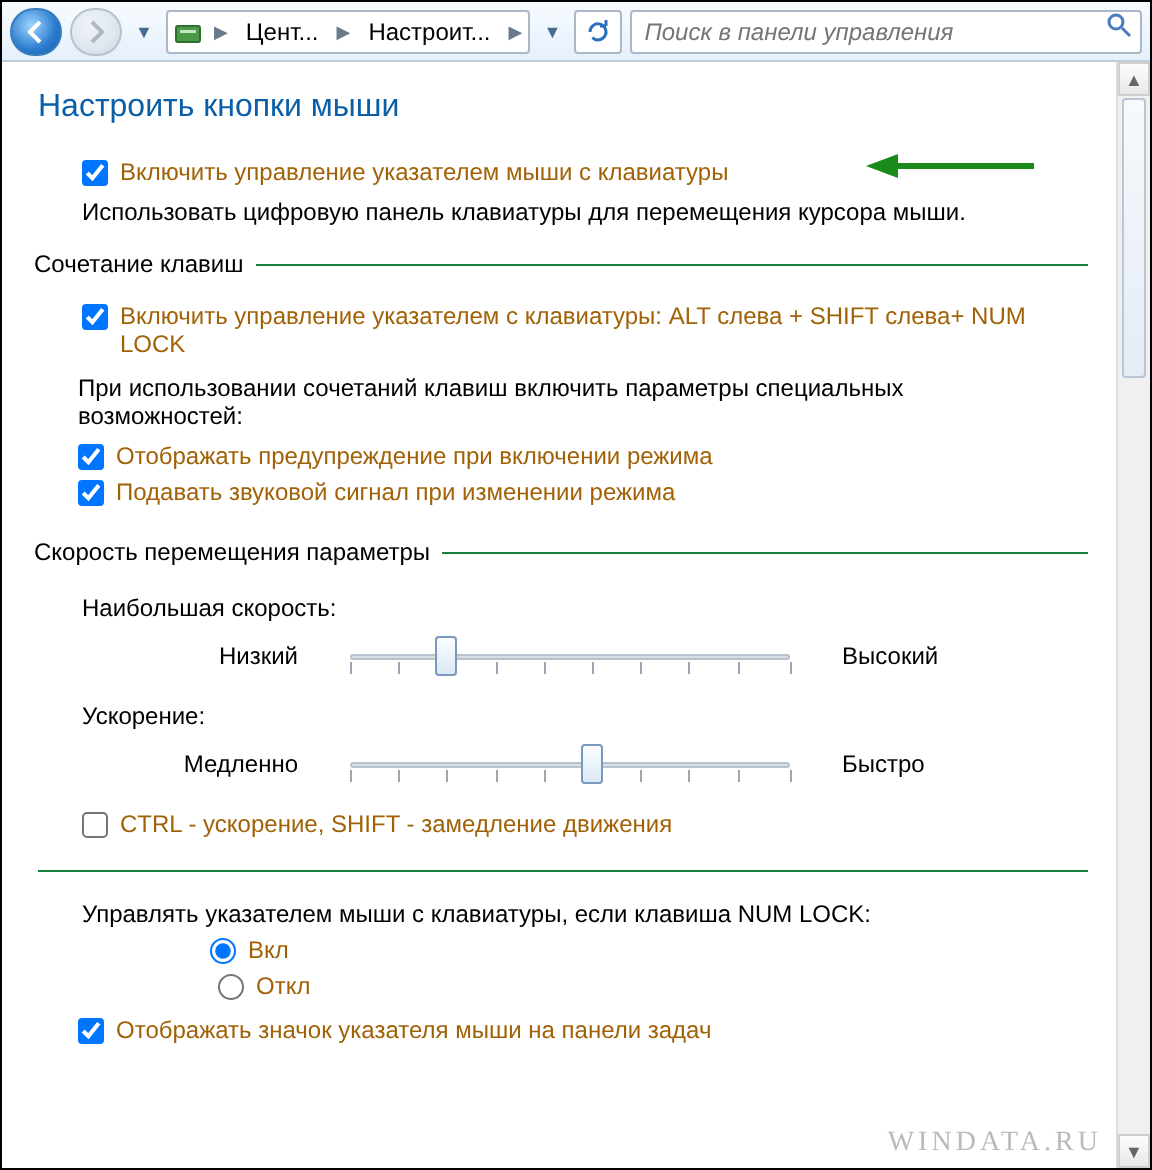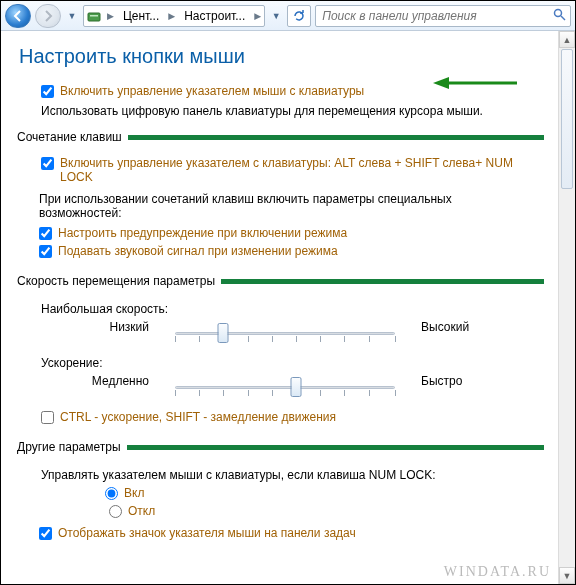--- a/index.html
+++ b/index.html
@@ -64,21 +64,21 @@
   .refresh-box {
     width: 24px; height: 22px; border:1px solid #a8b8c8; background:#fff;
     display:inline-flex; align-items:center; justify-content:center; color:#2a6fc0;
     border-radius:2px;
   }
   .search-box {
     flex: 1 1 auto;
     height: 22px;
     border: 1px solid #a8b8c8;
     background: #fff;
-    display: flex; align-items: center;
+    display: flex; 
     border-radius:2px;
     padding: 0 4px;
     position: relative;
   }
   .search-box input {
     border: none; outline: none; flex:1; font-style: italic; color:#7a8590;
     font-family: inherit; font-size: 12px; background: transparent;
   }
   .search-icon { color:#4a7ac0; font-size:13px; padding-left:4px; }
 
@@ -106,52 +106,52 @@
     display:flex; align-items:center; justify-content:center;
     font-size:9px; color:#666;
   }
   .scroll-thumb {
     position:absolute; left:2px; right:2px; top:18px; height:140px;
     background: linear-gradient(#f7f9fc,#e4ecf5);
     border:1px solid #b8c6d6; border-radius:2px;
   }
 
   h1.page-title {
-    font-size: 20px;
+    font-size: 16px;
     font-weight: normal;
     color: #0a5fa8;
     margin: 6px 0 16px 0;
   }
   .row {
     display:flex; align-items:flex-start; gap:6px; margin: 4px 0;
   }
   .row input[type=checkbox], .row input[type=radio] {
     margin: 1px 0 0 0;
   }
   .label { color:#a16207; }
   .desc { color:#000; margin: 6px 0 10px 22px; }
   fieldset.sect {
     border: none;
-    border-top: 5px solid #15803d;
+    border-top: 1px solid #15803d;
     margin: 12px 0 6px 0;
     padding: 8px 0 0 0;
   }
   fieldset.sect > legend {
     padding: 0 6px 0 0;
     color:#000;
     background:#fff;
     margin-left: -2px;
   }
   .indent-1 { margin-left: 22px; }
   .indent-2 { margin-left: 20px; }
   .subhead { margin: 6px 0 4px 22px; }
 
   
   .slider-row {
-    display:flex; gap:26px;
+    display:flex; align-items:center; gap:26px;
     margin: 4px 0 10px 0;
   }
   .slider-cap-left { width: 130px; text-align:right; }
   .slider-cap-right { flex:0 0 auto; }
   .slider {
     flex: 0 0 220px;
     height: 26px;
     position: relative;
   }
   .slider .track {
@@ -259,21 +259,21 @@
 
       <div class="row indent-1">
         <input type="checkbox" checked="" style="">
         <span class="label">Включить управление указателем с клавиатуры: ALT слева + SHIFT слева+ NUM LOCK</span>
       </div>
 
       <div class="indent-2" style="margin-top:8px; margin-bottom:6px; max-width:440px;">При использовании сочетаний клавиш включить параметры специальных возможностей:</div>
 
       <div class="row indent-2">
         <input type="checkbox" checked="" style="">
-        <span class="label">Настроить предупреждение при включении режима</span>
+        <span class="label">Отображать предупреждение при включении режима</span>
       </div>
       <div class="row indent-2">
         <input type="checkbox" checked="" style="">
         <span class="label">Подавать звуковой сигнал при изменении режима</span>
       </div>
     </fieldset>
 
     <fieldset class="sect">
       <legend>Скорость перемещения параметры</legend>
 
@@ -317,21 +317,20 @@
         <span class="slider-cap-right">Быстро</span>
       </div>
 
       <div class="row indent-1" style="margin-top:4px;">
         <input type="checkbox" style="">
         <span class="label">CTRL - ускорение, SHIFT - замедление движения</span>
       </div>
     </fieldset>
 
     <fieldset class="sect">
-      <legend>Другие параметры</legend>
 
       <div class="subhead" style="margin-left:22px;">Управлять указателем мыши с клавиатуры, если клавиша NUM LOCK:</div>
 
       <div class="row" style="margin-left:86px;">
         <input type="radio" name="numlock" checked="" style="">
         <span class="label">Вкл</span>
       </div>
       <div class="row" style="margin-left:90px;">
         <input type="radio" name="numlock" style="">
         <span class="label">Откл</span>

